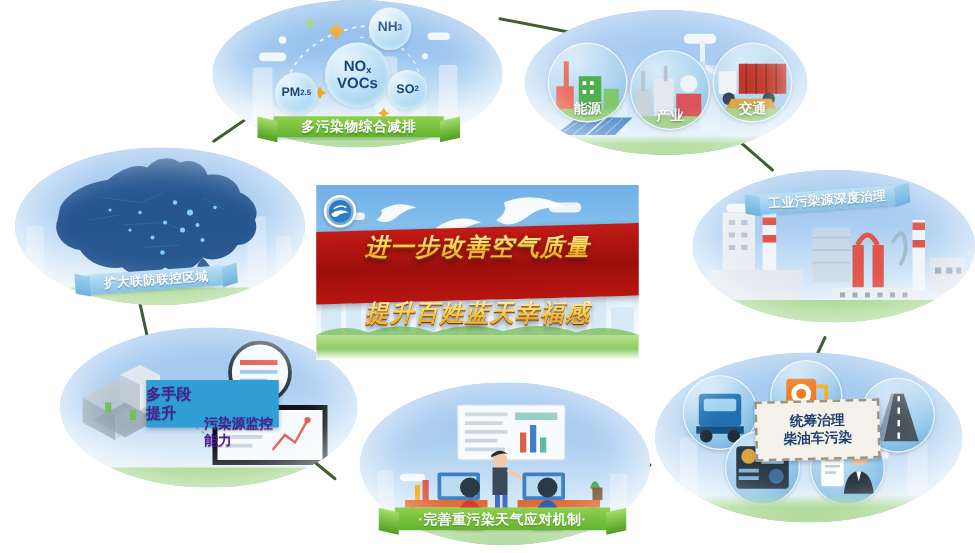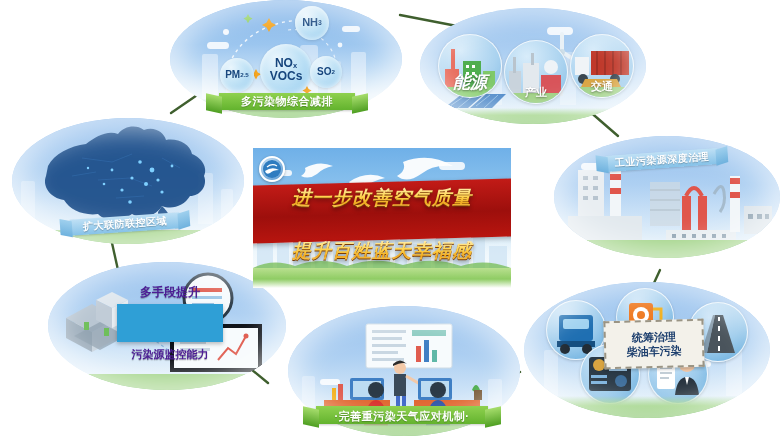--- a/index.html
+++ b/index.html
@@ -37,21 +37,21 @@
      background:linear-gradient(180deg,#a6dd6c,#4f9f22);}
   .ribbon.green:before{left:-13px;transform:skewY(12deg);}
   .ribbon.green:after{right:-13px;transform:skewY(-12deg);}
   .ribbon.blue{background:linear-gradient(180deg,#bfe0f5 0%,#86c2e8 100%);color:#fff;
      transform:rotate(-4deg);box-shadow:0 1px 2px rgba(0,0,0,.15);}
   .ribbon.blue:before,.ribbon.blue:after{content:"";position:absolute;top:0;width:12px;height:100%;
      background:linear-gradient(180deg,#9fd0ee,#6fb2de);}
   .ribbon.blue:before{left:-10px;transform:skewY(14deg);}
   .ribbon.blue:after{right:-10px;transform:skewY(-14deg);}
 
-  .tagbox{position:absolute;display:flex;flex-direction:column;align-items:center;justify-content:center;
+  .tagbox{position:absolute;display:flex;flex-direction:row;align-items:center;justify-content:center;
      background:#2f9fd6;color:#4c1d95;font-weight:bold;line-height:1.25;
      box-shadow:0 2px 4px rgba(0,0,0,.25);text-shadow:0 1px 1px rgba(0,0,0,.3);}
   .notebox{position:absolute;display:flex;flex-direction:column;align-items:center;justify-content:center;
      background:#f3f1ea;border:2px dashed #9a9484;color:#1d3f6e;font-weight:bold;line-height:1.3;
      box-shadow:0 2px 3px rgba(0,0,0,.2);transform:rotate(-1.5deg);}
 
   
   .bub{position:absolute;border-radius:50%;display:flex;align-items:center;justify-content:center;
      color:#15447c;font-weight:bold;text-align:center;line-height:1.05;
      background:radial-gradient(circle at 32% 28%,#eaf6fd 0%,#bfe2f6 45%,#8fc9ee 100%);
@@ -118,21 +118,21 @@
         <path d="M86 69 l1.8 3.4 3.4 1.8 -3.4 1.8 -1.8 3.4 -1.8 -3.4 -3.4 -1.8 3.4 -1.8z"></path>
         <path d="M137 86 l1.6 3 3 1.6 -3 1.6 -1.6 3 -1.6 -3 -3 -1.6 3 -1.6z"></path>
       </g>
       <g fill="#8fd14f" opacity=".9">
         <path d="M78 14 l1.6 3 3 1.6 -3 1.6 -1.6 3 -1.6 -3 -3 -1.6 3 -1.6z"></path>
       </g>
       <circle cx="56" cy="32" r="3" fill="#fff" opacity=".9"></circle>
       <circle cx="170" cy="45" r="2.4" fill="#fff" opacity=".85"></circle>
     </svg>
 
-    <div class="bub" style="left:90px;top:44px;width:52px;height:52px;font-size:12px;flex-direction:column;">
+    <div class="bub" style="left:90px;top:34px;width:52px;height:52px;font-size:12px;flex-direction:column;">
       <span><span>NO</span><sub>x</sub></span>
       <span>VOCs</span>
     </div>
     <div class="bub" style="left:125px;top:6px;width:34px;height:34px;font-size:11px;">
       <span>NH</span>
         <sub>3</sub>
     </div>
     <div class="bub" style="left:50px;top:58px;width:34px;height:34px;font-size:10px;">
       <span>PM</span>
         <sub>2.5</sub>
@@ -182,21 +182,21 @@
         <rect x="6" y="34" width="14" height="20" fill="#e86a5a"></rect>
         <rect x="12" y="14" width="4" height="22" fill="#e86a5a"></rect>
         <rect x="24" y="26" width="18" height="28" fill="#4fae4f"></rect>
         <rect x="27" y="30" width="3" height="3" fill="#fff"></rect>
           <rect x="33" y="30" width="3" height="3" fill="#fff"></rect>
         <rect x="27" y="37" width="3" height="3" fill="#fff"></rect>
           <rect x="33" y="37" width="3" height="3" fill="#fff"></rect>
         <rect x="44" y="36" width="12" height="18" fill="#7fc96a"></rect>
         <rect x="0" y="52" width="62" height="10" fill="#8ccf73"></rect>
       </svg>
-      <div class="cap" style="font-size:17px;font-style:italic;">能源</div>
+      <div class="cap" style="font-size:11px;">能源</div>
     </div>
 
     <div class="circleicon" style="left:84px;top:32px;width:62px;height:62px;">
       <svg viewBox="0 0 62 62" style="position:absolute;inset:0">
         <rect x="4" y="30" width="12" height="24" fill="#c9d3dc"></rect>
         <rect x="18" y="22" width="16" height="32" fill="#e3e9ee"></rect>
         <rect x="36" y="34" width="20" height="20" fill="#d8545a"></rect>
         <rect x="8" y="16" width="3" height="16" fill="#b9c4cd"></rect>
         <rect x="26" y="12" width="3" height="12" fill="#b9c4cd"></rect>
         <circle cx="46" cy="26" r="7" fill="#eef3f7"></circle>
@@ -403,21 +403,21 @@
       <path d="M138 120 q2 -26 12 -26 q10 0 12 26z" fill="#2f55a8"></path>
 
       <rect x="44" y="82" width="4" height="12" fill="#f3b01c"></rect>
         <rect x="50" y="78" width="5" height="16" fill="#e05c4f"></rect>
       <path d="M184 84 q4 -10 8 0 q-4 4 -8 0z" fill="#4fae4f"></path>
       <rect x="186" y="84" width="8" height="10" fill="#7a5c3a"></rect>
     </svg>
     <div class="grass" style="height:14%;"></div>
     <div class="haze"></div>
   </div>
-  <div class="ribbon green" style="left:316px;top:406px;width:172px;height:18px;font-size:11px;align-items:flex-end;">
+  <div class="ribbon green" style="left:316px;top:406px;width:172px;height:18px;font-size:11px;">
     <span>·完善重污染天气应对机制·</span>
   </div>
 
   <div class="node" style="left:48px;top:262px;width:238px;height:128px;">
     <div class="sky soft"></div>
     <div class="cloud" style="left:10%;top:48%;width:22px;height:6px;"></div>
     <svg style="position:absolute;inset:0" viewBox="0 0 238 128">
 
       <g>
         <path d="M18 56 L44 42 L70 56 L44 70z" fill="#b9c6d2"></path>

